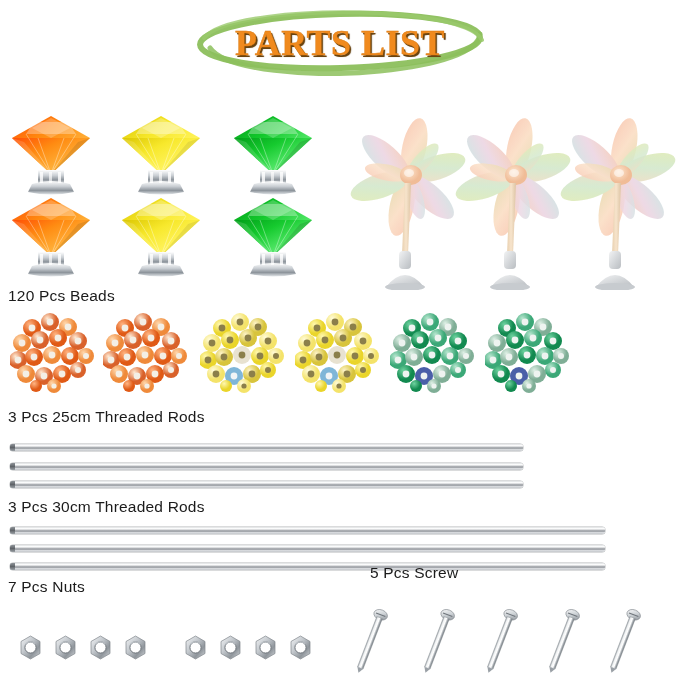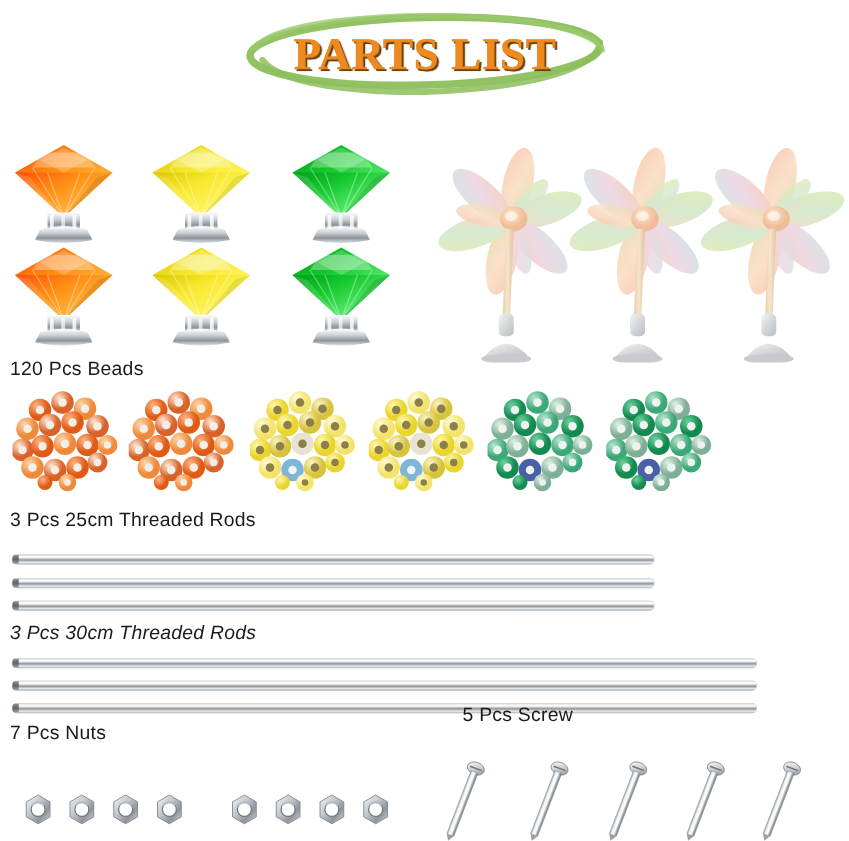--- a/index.html
+++ b/index.html
@@ -678,21 +678,21 @@
       </g>
     </svg>
   </div>
 
   <div class="label" style="left:8px; top:408px;">3 Pcs 25cm Threaded Rods</div>
 
   <div class="rod" style="left:10px; top:444px; width:513px;"></div>
   <div class="rod" style="left:10px; top:463px; width:513px;"></div>
   <div class="rod" style="left:10px; top:481px; width:513px;"></div>
 
-  <div class="label" style="left:8px; top:498px;font-style:italic;">3 Pcs 30cm Threaded Rods</div>
+  <div class="label" style="left:8px; top:498px;">3 Pcs 30cm Threaded Rods</div>
 
   <div class="rod" style="left:10px; top:527px; width:595px;"></div>
   <div class="rod" style="left:10px; top:545px; width:595px;"></div>
   <div class="rod" style="left:10px; top:563px; width:595px;"></div>
 
   <div class="label" style="left:8px; top:578px;">7 Pcs Nuts</div>
 
   <div class="nut" style="left:18px; top:635px;">
     <svg viewBox="0 0 25 26">
       <defs>

